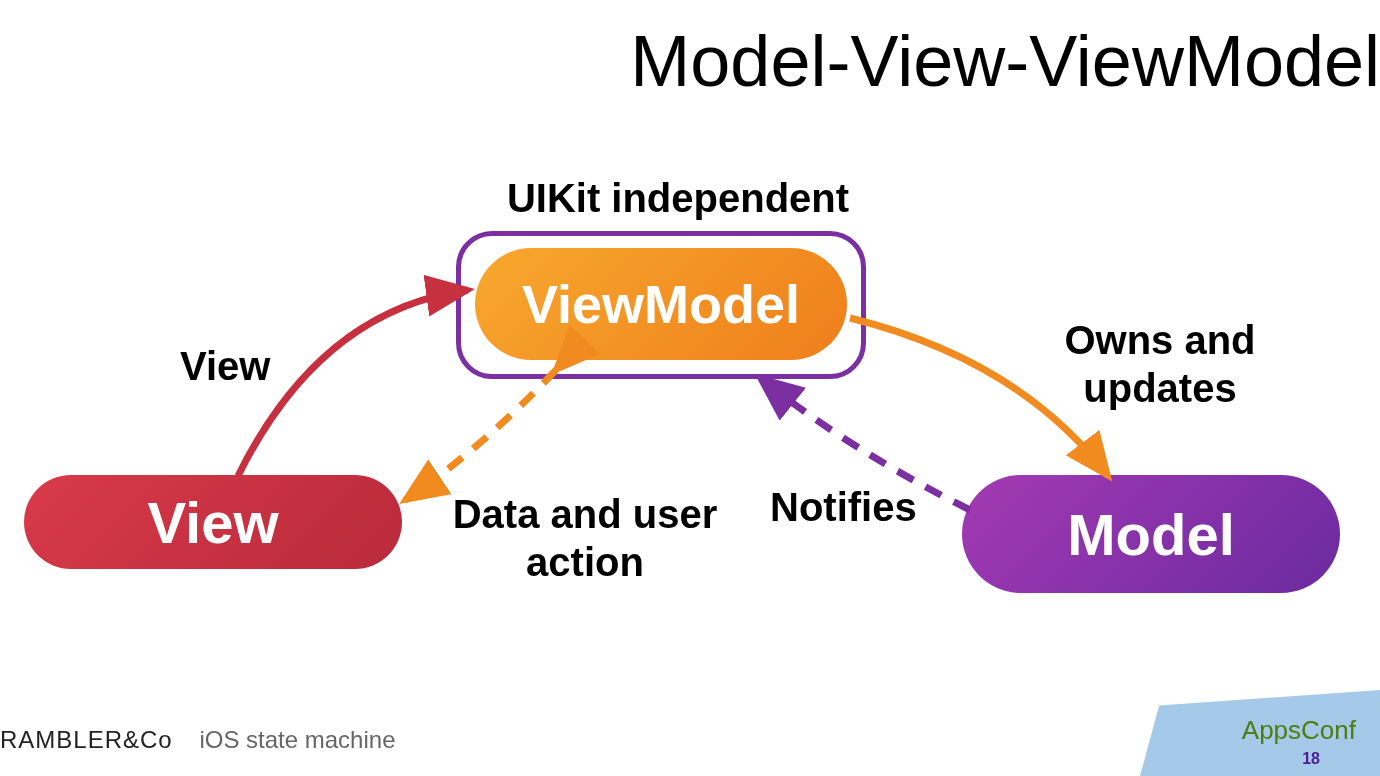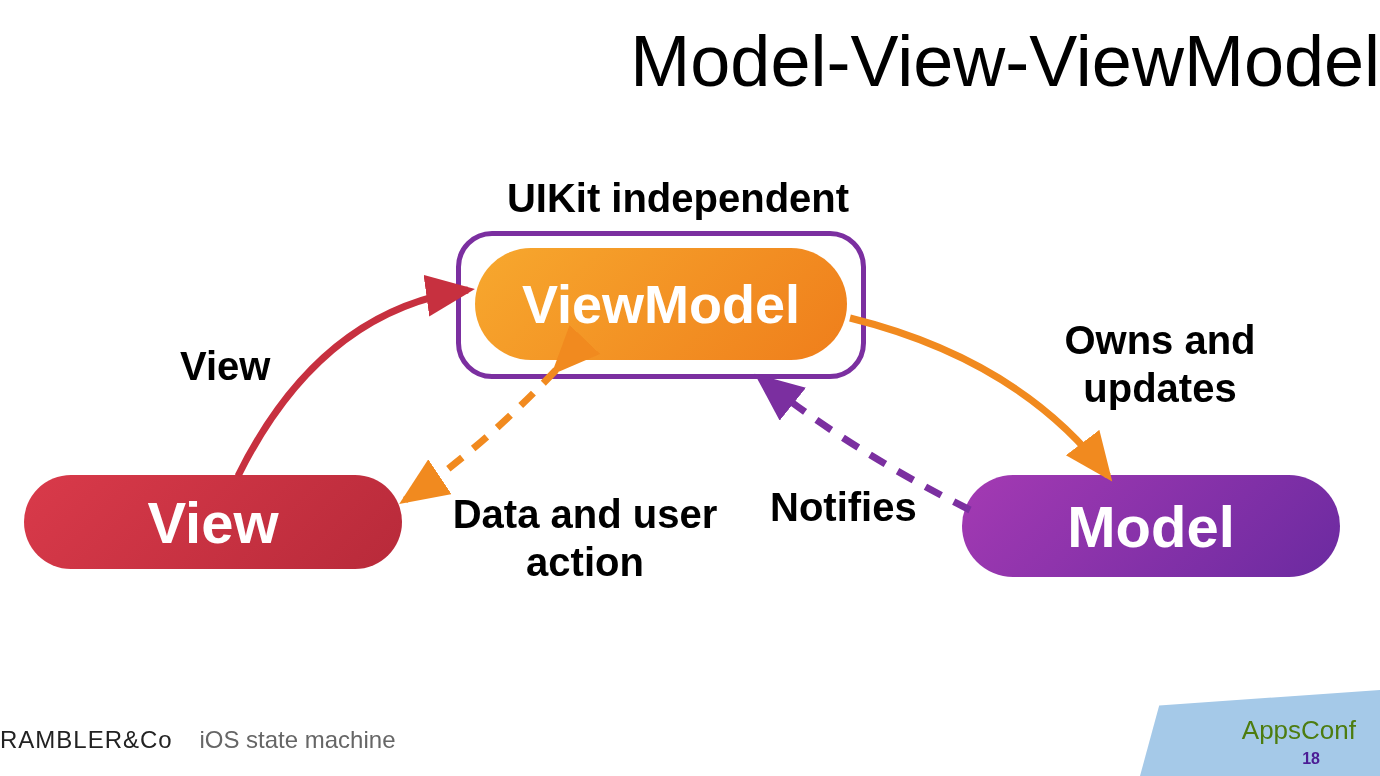--- a/index.html
+++ b/index.html
@@ -43,21 +43,21 @@
     top: 248px;
     width: 372px;
     height: 112px;
     font-size: 54px;
     background: linear-gradient(135deg, #f7a82e, #ef7e1b);
   }
   .pill-model {
     left: 962px;
     top: 475px;
     width: 378px;
-    height: 102px;
+    height: 118px;
     font-size: 58px;
     background: linear-gradient(135deg, #a43ab3, #6b2aa0);
   }
   .uikit-frame {
     position: absolute;
     left: 456px;
     top: 231px;
     width: 410px;
     height: 148px;
     border: 5px solid #7b2fa0;

